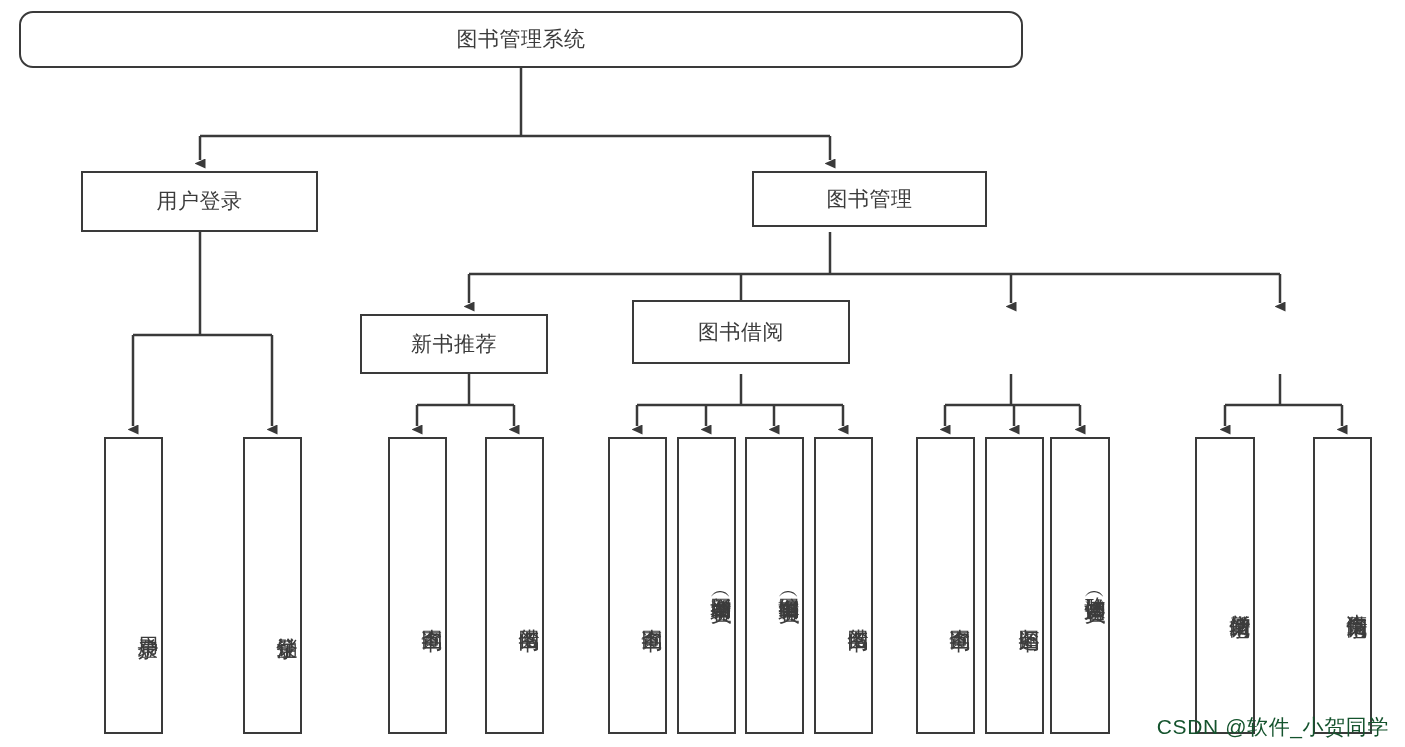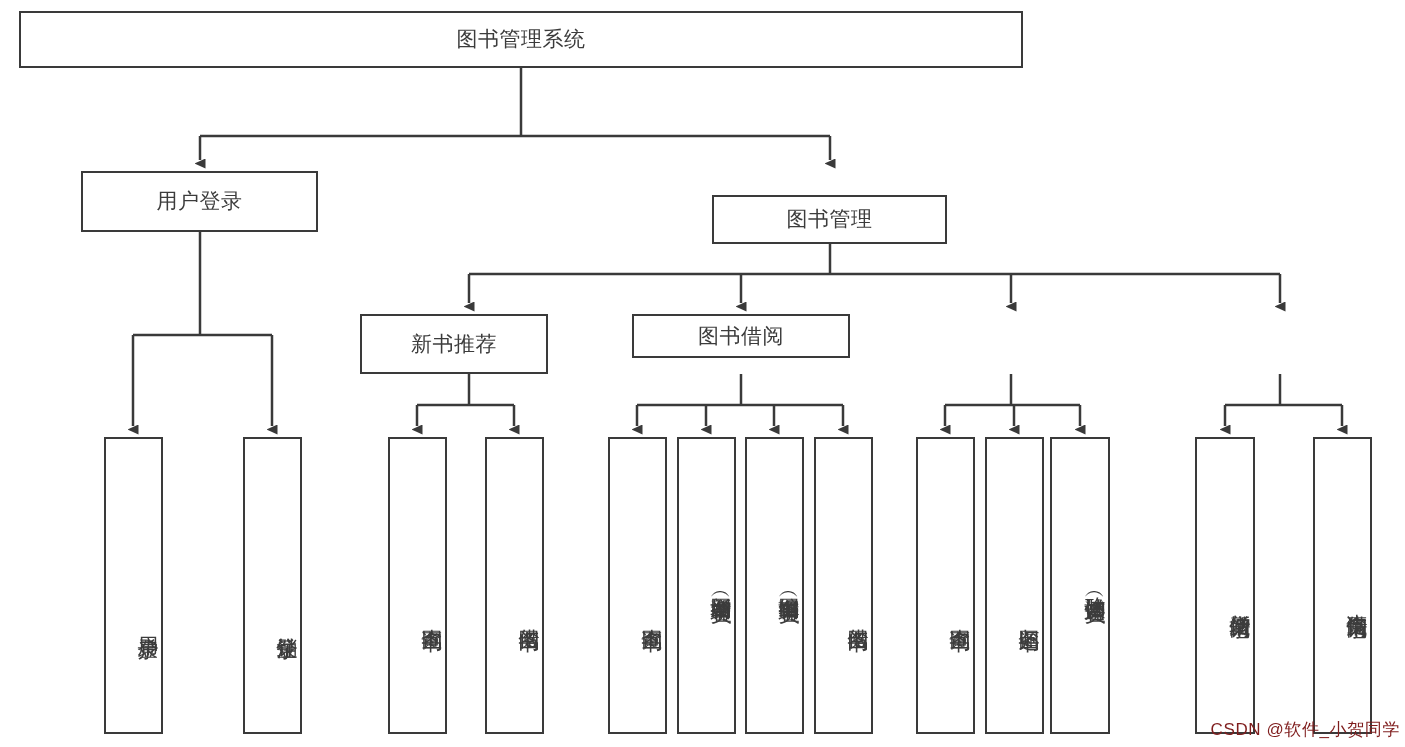--- a/index.html
+++ b/index.html
@@ -49,24 +49,24 @@
     padding-top: 6px;
     padding-bottom: 6px;
     align-items: flex-start;
     justify-content: center;
   }
   .node.v.tall {
     align-items: flex-start;
   }
   .watermark {
     position: absolute;
-    right: 5px;
+    right: 16px;
     bottom: 6px;
-    font-size: 17px;
-    color: #7f1d1d;
+    font-size: 21px;
+    color: #14532d;
     letter-spacing: 0.6px;
     z-index: 3;
     white-space: nowrap;
   }
 </style>
 </head>
 <body>
 
 <div id="canvas">
 
@@ -113,27 +113,27 @@
       <path d="M1014,405 L1014,426" marker-end="url(#arr)"></path>
       <path d="M1080,405 L1080,426" marker-end="url(#arr)"></path>
 
       <path d="M1280,374 L1280,405"></path>
       <path d="M1225,405 L1342,405"></path>
       <path d="M1225,405 L1225,426" marker-end="url(#arr)"></path>
       <path d="M1342,405 L1342,426" marker-end="url(#arr)"></path>
     </g>
   </svg>
 
-  <div class="node h" style="left:19px; top:11px; width:1004px; height:57px;">图书管理系统</div>
+  <div class="node h" style="left:19px; top:11px; width:1004px; height:57px;border-radius:14px;">图书管理系统</div>
 
   <div class="node h" style="left:81px; top:171px; width:237px; height:61px;">用户登录</div>
-  <div class="node h" style="left:712px; top:171px; width:235px; height:49px;margin-top:24px;">图书管理</div>
+  <div class="node h" style="left:752px; top:171px; width:235px; height:56px;">图书管理</div>
 
   <div class="node h" style="left:360px; top:314px; width:188px; height:60px;">新书推荐</div>
-  <div class="node h" style="left:632px; top:314px; width:218px; height:44px;">图书借阅</div>
+  <div class="node h" style="left:632px; top:300px; width:218px; height:64px;">图书借阅</div>
 
   <div class="node v" style="left:104px; top:437px; width:59px; height:297px; padding-top:78px;">用户登录</div>
   <div class="node v" style="left:243px; top:437px; width:59px; height:297px; padding-top:78px;">注销登录</div>
 
   <div class="node v" style="left:388px; top:437px; width:59px; height:297px; padding-top:62px;">查询图书</div>
   <div class="node v" style="left:485px; top:437px; width:59px; height:297px; padding-top:62px;">借阅图书</div>
 
   <div class="node v" style="left:608px; top:437px; width:59px; height:297px; padding-top:62px;">查询图书</div>
   <div class="node v tall" style="left:677px; top:437px; width:59px; height:297px; padding-top:4px;">新增图书（管理员）</div>
   <div class="node v tall" style="left:745px; top:437px; width:59px; height:297px; padding-top:4px;">编辑图书（管理员）</div>

